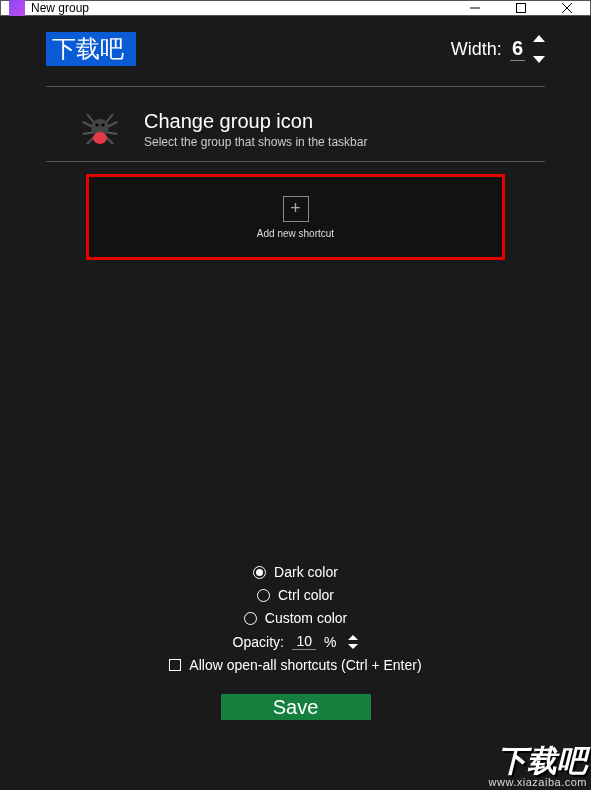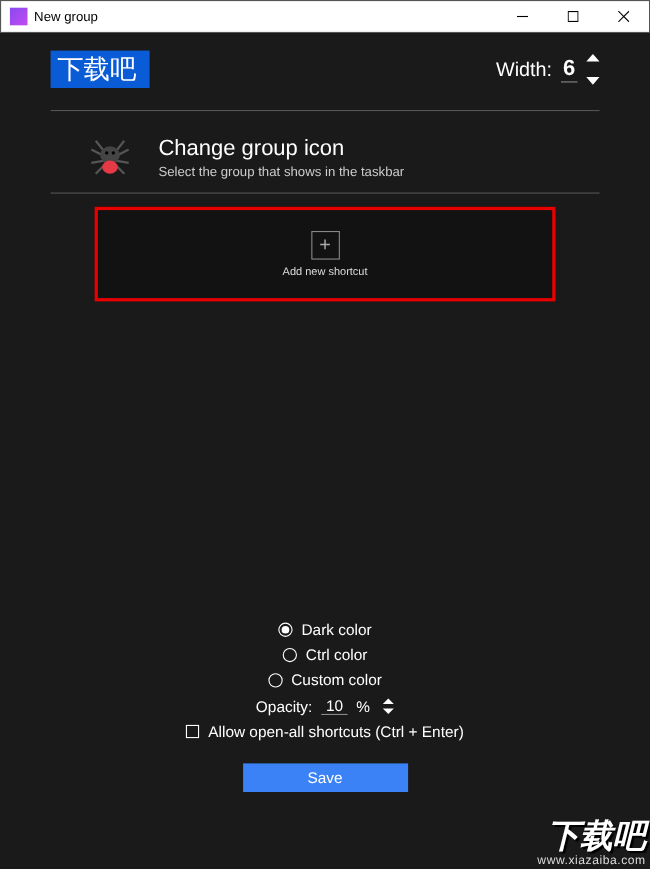--- a/index.html
+++ b/index.html
@@ -6,21 +6,21 @@
   body {
     width: 591px;
     height: 790px;
     background: #1a1a1a;
     font-family: "Segoe UI", Arial, sans-serif;
     color: #fff;
     overflow: hidden;
     position: relative;
   }
   .titlebar {
-    height: 30px;
+    height: 16px;
     background: #fff;
     color: #000;
     display: flex;
     align-items: center;
     border: 1px solid #555;
   }
   .titlebar-icon {
     width: 16px; height: 16px;
     background: linear-gradient(135deg, #8a4af0, #c04af0);
     margin: 0 6px 0 8px;
@@ -190,25 +190,25 @@
   .mini-spinner .up { border-bottom: 5px solid #fff; }
   .mini-spinner .down { border-top: 5px solid #fff; }
   .button-row {
     display: flex;
     gap: 18px;
     margin-top: 14px;
   }
   .btn {
     width: 150px;
     height: 26px;
-    background: #3b82f6;
-    display: flex;
-    align-items: center;
-    justify-content: center;
-    font-size: 14px;
+    background: #15803d;
+    display: flex;
+    align-items: center;
+    justify-content: center;
+    font-size: 20px;
   }
   .watermark {
     position: absolute;
     right: 4px;
     bottom: 2px;
     text-align: right;
     color: #fff;
   }
   .watermark .wm-main {
     font-size: 30px;

